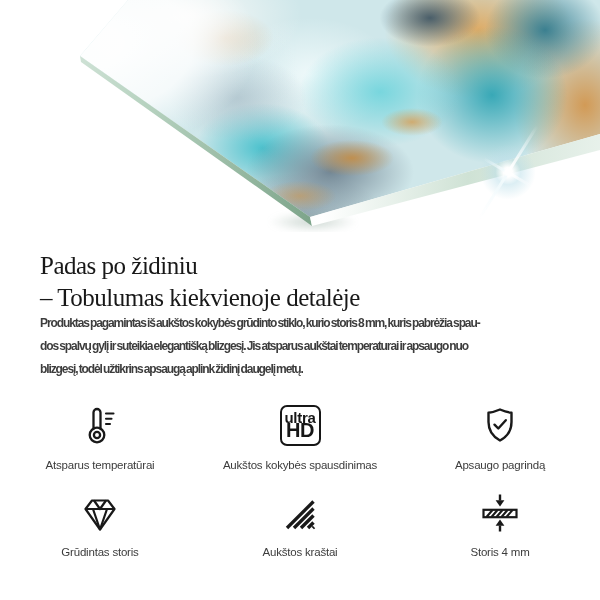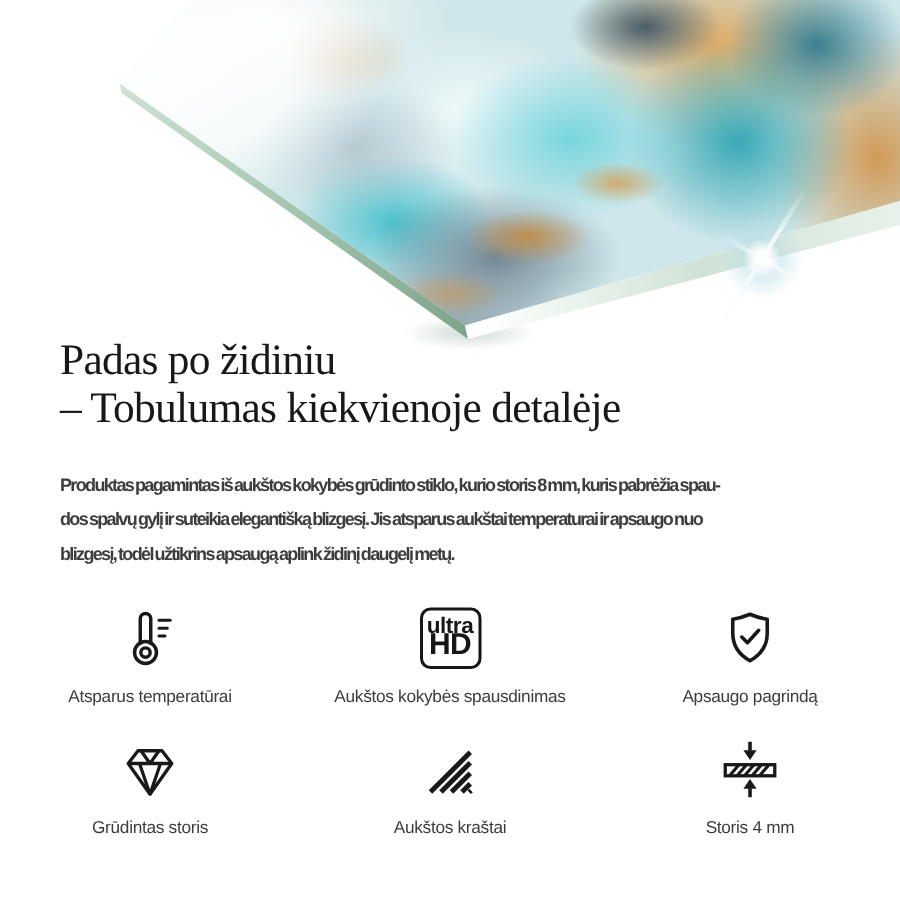--- a/index.html
+++ b/index.html
@@ -51,22 +51,22 @@
   .sparkle i{display:block;position:absolute;}
   .sparkle .glow{width:56px;height:56px;left:-28px;top:-28px;border-radius:50%;
     background:radial-gradient(circle,rgba(255,255,255,0.95) 0 12%,rgba(185,222,233,0.5) 32%,rgba(185,222,233,0) 70%);}
   .sparkle .ray{background:linear-gradient(90deg,rgba(255,255,255,0),#f3fbfd 46%,#ffffff 52%,rgba(255,255,255,0));}
   .sparkle .r1{width:110px;height:3px;left:-55px;top:-1.5px;transform:rotate(-58deg);}
   .sparkle .r2{width:56px;height:2.5px;left:-28px;top:-1.25px;transform:rotate(30deg);}
   .sparkle .core{width:10px;height:10px;left:-5px;top:-5px;border-radius:50%;
     background:radial-gradient(circle,#fff 0 42%,rgba(255,255,255,0) 75%);}
 
   
-  .headline{position:absolute;left:40px;top:224px;color:#181818;
-    font-family:"Liberation Serif",serif;font-size:29px;line-height:32px;
+  .headline{position:absolute;left:40px;top:250px;color:#181818;
+    font-family:"Liberation Serif",serif;font-size:25px;line-height:32px;
     letter-spacing:-0.5px;white-space:nowrap;}
   .paragraph{position:absolute;left:40px;top:312px;color:#3d3d3d;
     font-size:12px;font-weight:700;letter-spacing:-1.1px;word-spacing:-1px;
     line-height:23px;white-space:nowrap;}
 
   
   .features{position:absolute;left:0;top:402px;width:600px;
     display:grid;grid-template-columns:repeat(3,200px);row-gap:18px;}
   .feature{display:flex;flex-direction:column;align-items:center;}
   .icon-box{height:46px;display:flex;align-items:flex-end;justify-content:center;}

